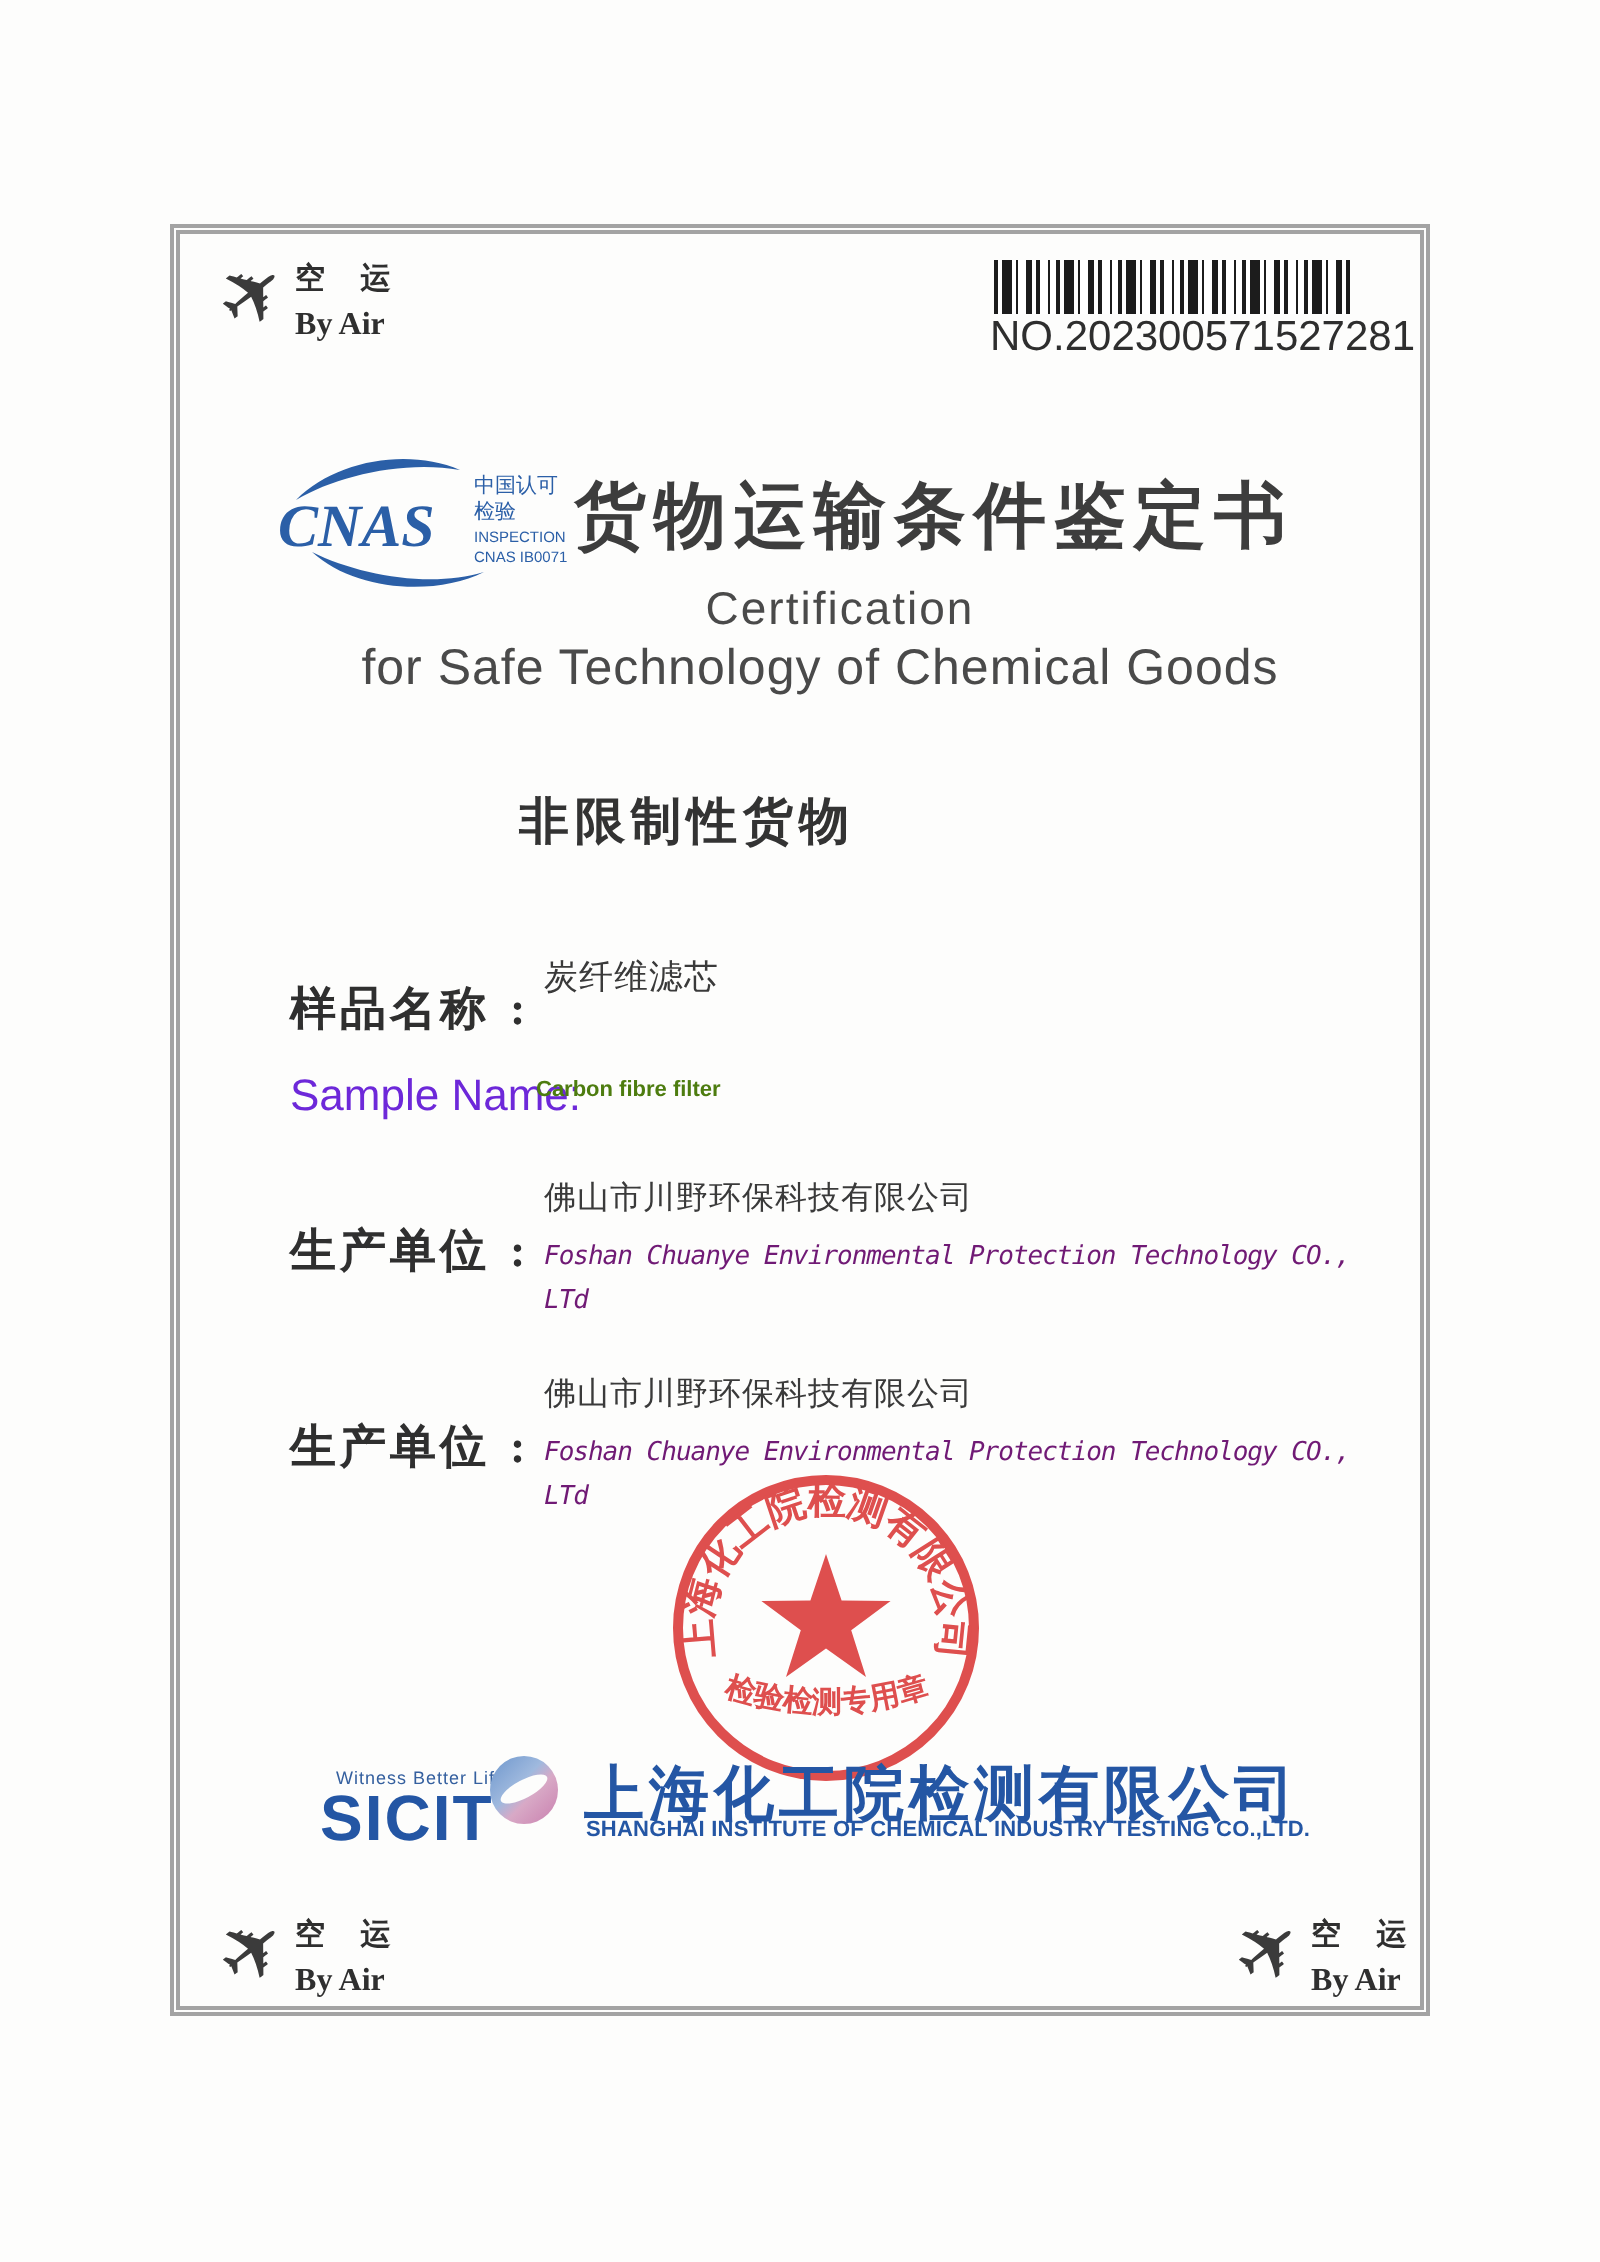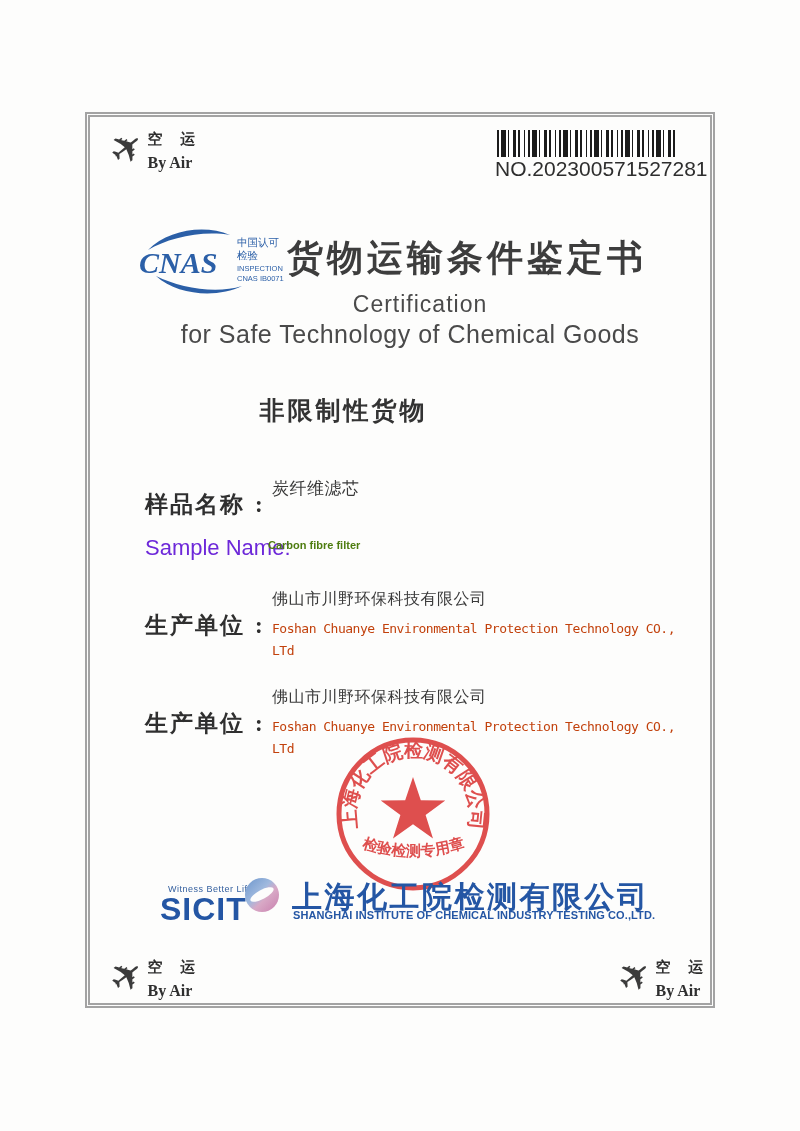--- a/index.html
+++ b/index.html
@@ -64,22 +64,22 @@
   .f-label .colon { margin-left:10px; font-weight:bold; }
   .f-label-en {
     position:absolute; left:145px; font-size:22px; color:#6d28d9;
     font-family:Liberation Sans, sans-serif; white-space:nowrap;
   }
   .v-cn { position:absolute; left:272px; font-size:16px; color:#3a3a3a;
           font-family:"Liberation Serif", serif; letter-spacing:0.5px; white-space:nowrap; }
   .v-sans { position:absolute; left:268px; font-size:11px; font-weight:600;
             color:#4d7c0f; white-space:nowrap; }
   .v-mono { position:absolute; left:272px; font-size:13px; letter-spacing:-0.5px;
-            color:#c2410c; font-family:"DejaVu Sans Mono","Liberation Mono",monospace;
-            white-space:nowrap; }
+            color:#701a75; font-family:"DejaVu Sans Mono","Liberation Mono",monospace;
+            white-space:nowrap;font-style:italic; }
   
   .stamp { position:absolute; left:334px; top:735px; width:158px; height:158px;
            opacity:0.9; mix-blend-mode:multiply; }
   
   .tagline { position:absolute; left:168px; top:884px; font-size:9px;
              color:#35609f; letter-spacing:0.5px; }
   .sicit { position:absolute; left:160px; top:891px; font-size:32px;
            font-weight:bold; color:#2456a4; letter-spacing:1px; }
   .globe {
     position:absolute; left:245px; top:878px; width:34px; height:34px;

